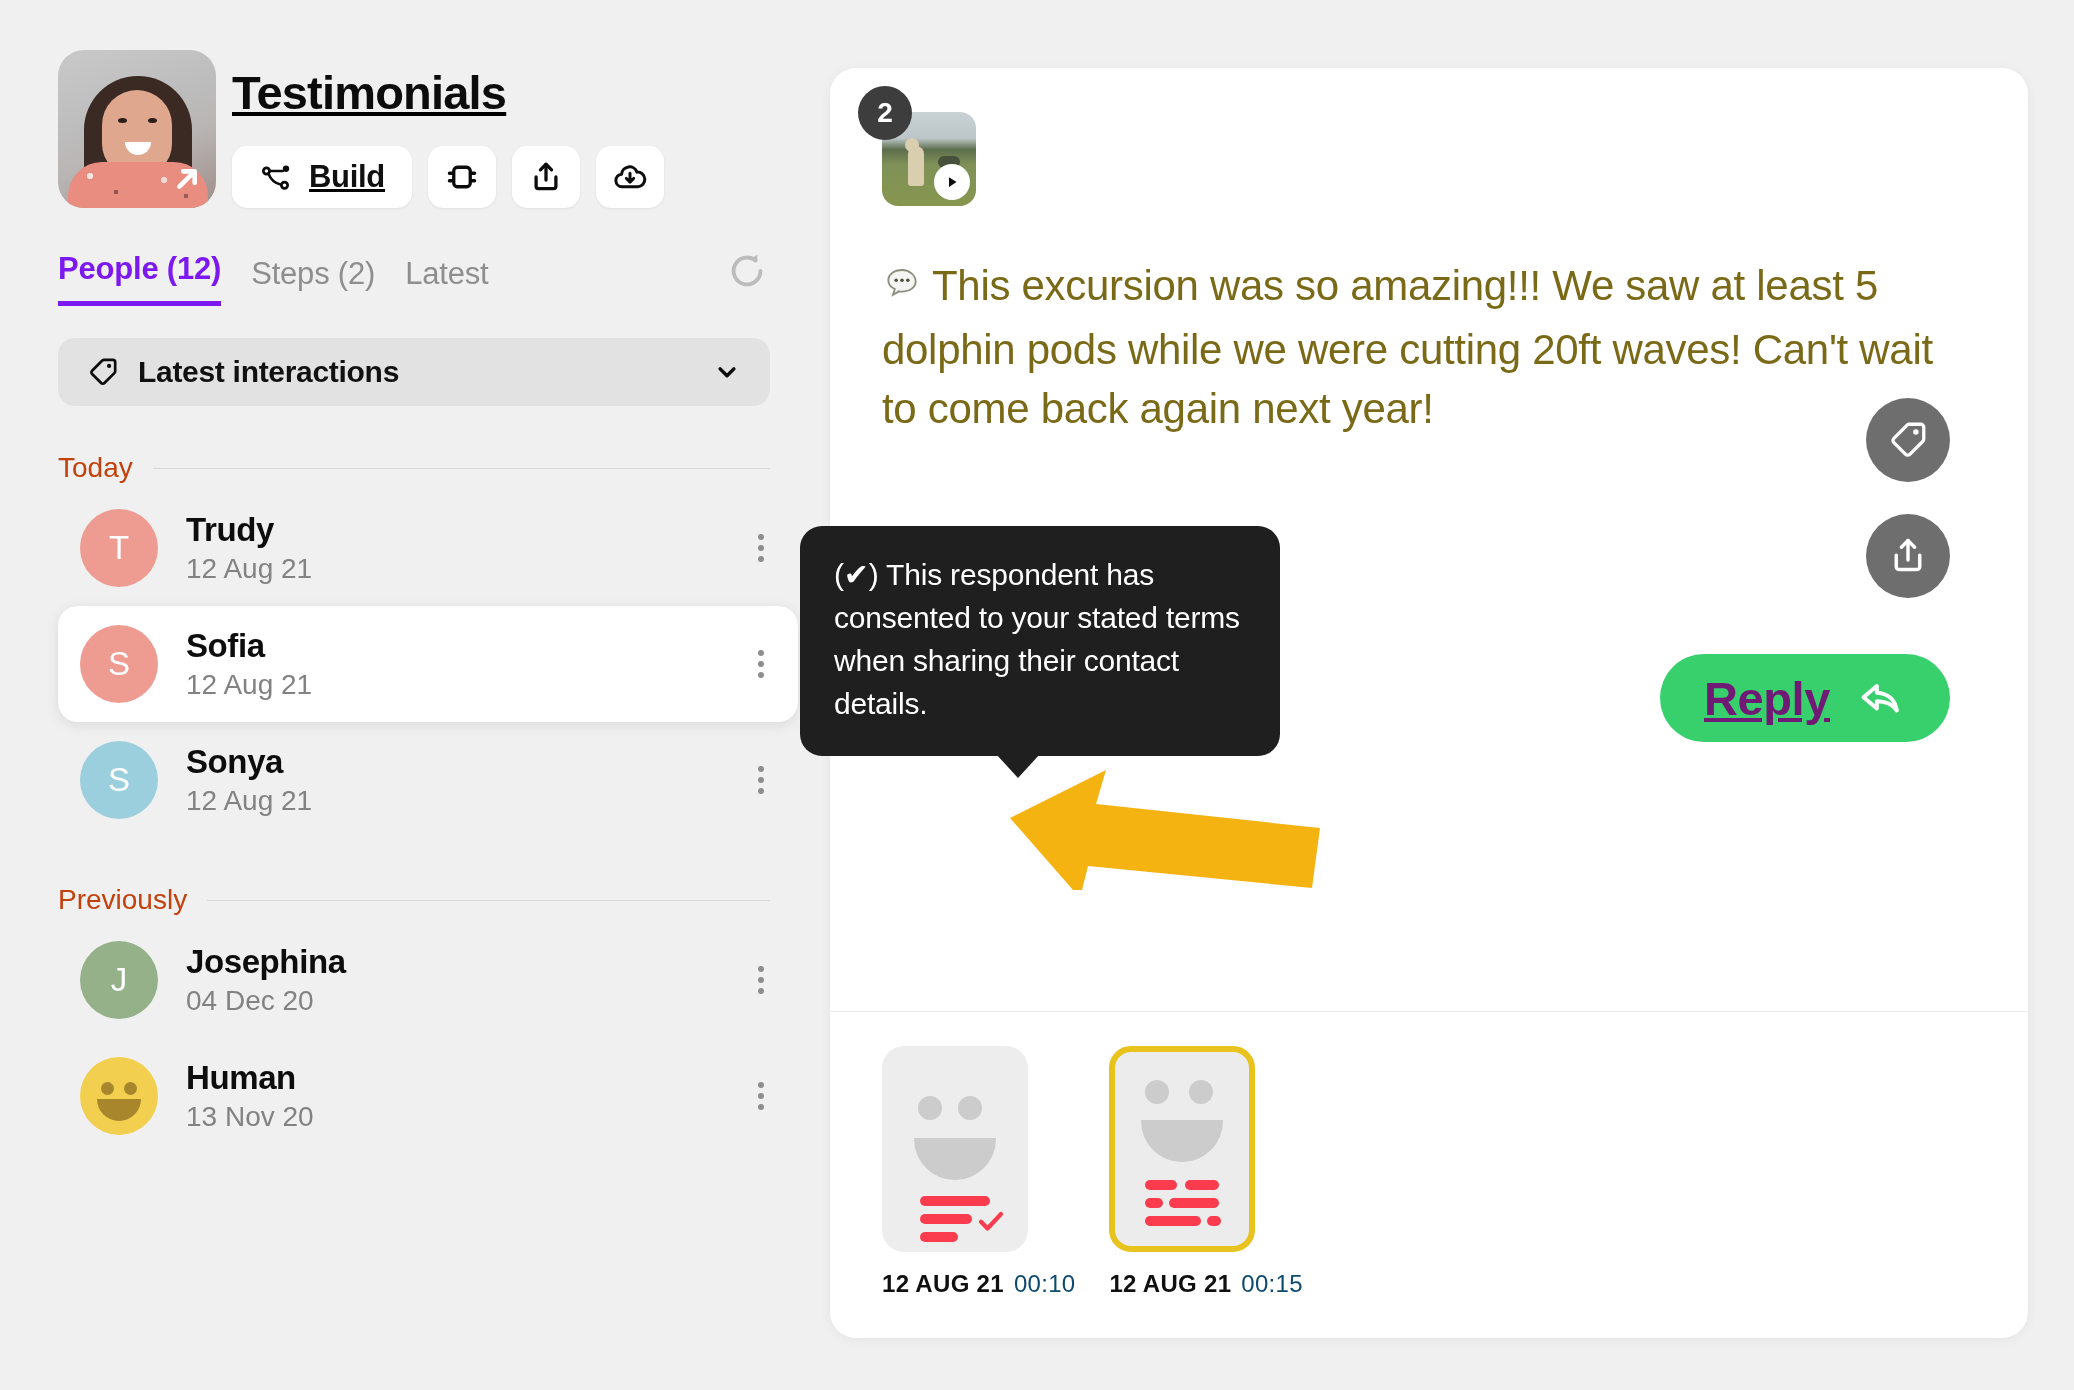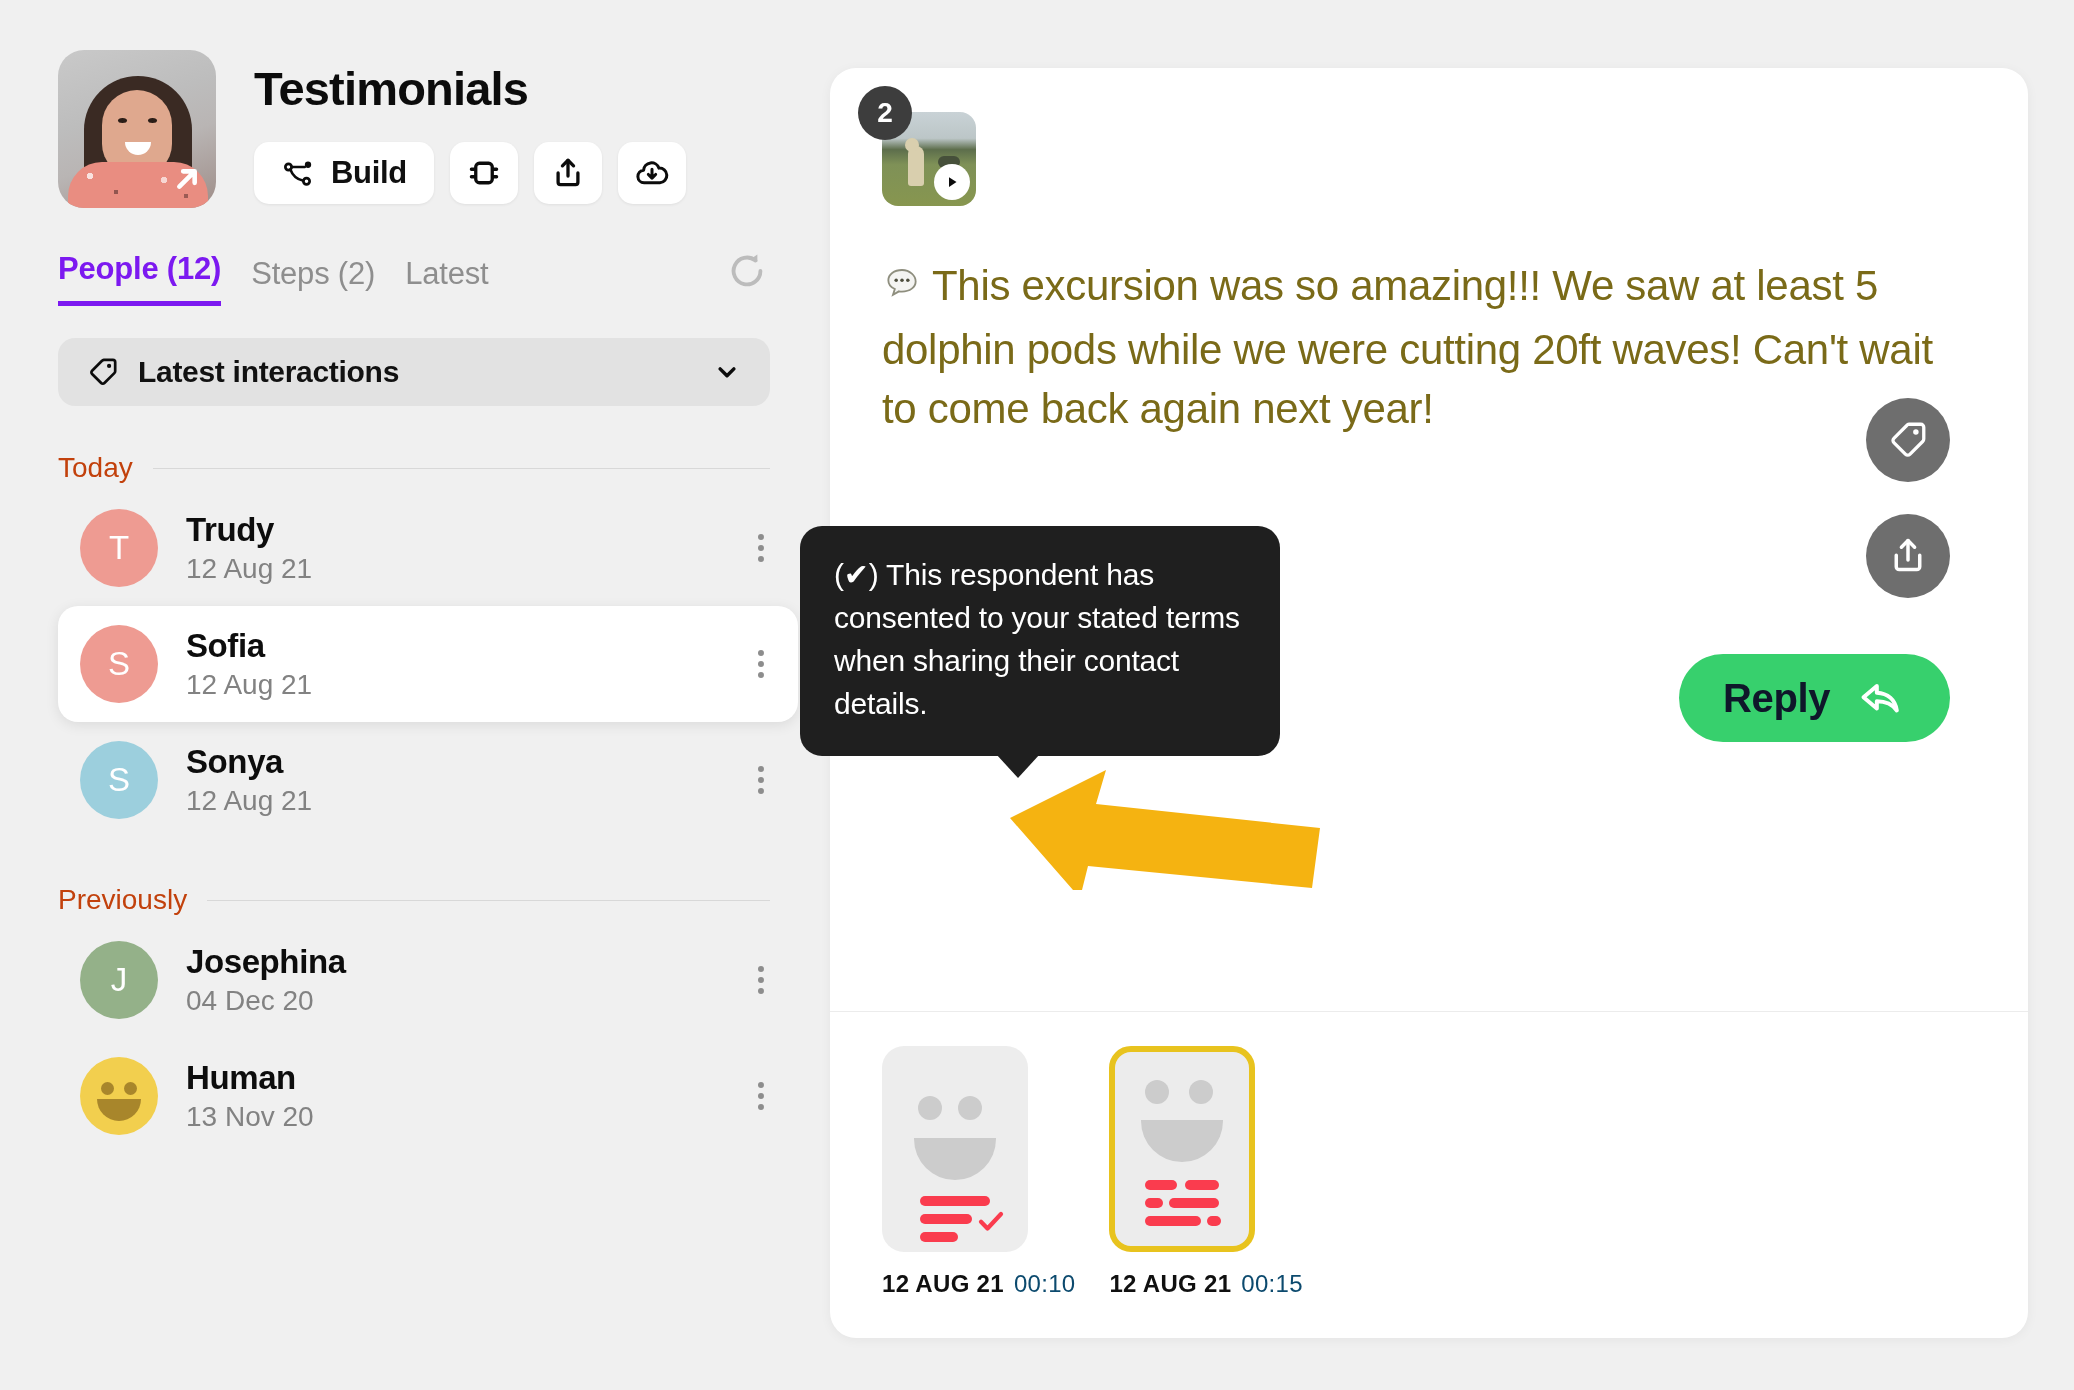--- a/index.html
+++ b/index.html
@@ -7,21 +7,21 @@
     width: 2074px; height: 1390px;
     background: #f0f0f0;
     font-family: "Liberation Sans", sans-serif;
     overflow: hidden;
   }
   .app { position: relative; width: 2074px; height: 1390px; display: flex; }
 
   
   .sidebar { width: 830px; flex: 0 0 830px; padding: 50px 0 0 58px; position: relative; }
 
-  .side-head { display: flex; align-items: center; gap: 38px; }
+  .side-head { display: flex; align-items: flex-end; gap: 16px; text-decoration: underline; }
   .avatar-box {
     width: 158px; height: 158px; border-radius: 26px;
     background: linear-gradient(160deg,#c9c9c9 0%,#bdbdbd 38%,#b9b5b4 60%,#9e8d88 100%);
     position: relative; overflow: hidden; flex: 0 0 158px;
   }
   .av-hair {
     position: absolute; left: 26px; top: 26px; width: 108px; height: 132px;
     border-radius: 54px 54px 40px 40px;
     background: #3a2a23;
   }
@@ -130,21 +130,21 @@
   .verified { width: 44px; height: 44px; border-radius: 50%; background: #5fce92;
               display: flex; align-items: center; justify-content: center; cursor:pointer;}
   .ident-date { font-size: 30px; color: #9a9a9a; font-weight: 600; margin-top: 10px; letter-spacing:.4px;}
   .ident-mail { font-size: 32px; color: #2cc464; font-weight: 600; margin-top: 18px; cursor:pointer;}
 
   .act-col { position: absolute; right: 78px; top: 330px; display:flex; flex-direction:column; align-items:flex-end; gap: 32px;}
   .round-btn { width: 84px; height: 84px; border-radius: 50%; background: #6e6e6e;
                display: flex; align-items: center; justify-content: center; cursor: pointer; }
   .reply-btn { margin-top: 24px; height: 88px; padding: 0 44px; border-radius: 44px; background: #37d06d;
                display: flex; align-items: center; gap: 26px; cursor: pointer; }
-  .reply-label { font-size: 40px; font-weight: 700; color: #0f172a; letter-spacing:-.4px;}
+  .reply-label { font-size: 47px; font-weight: 700; color: #701a75; letter-spacing:-.4px;text-decoration:underline;}
 
   .card-divider { height: 1px; background: #ececec; margin: 0; }
   .card-bottom { padding: 34px 52px 40px 52px; display: flex; gap: 34px; align-items: flex-start;}
   .step { display: flex; flex-direction: column; }
   .step-thumb { width: 146px; height: 206px; border-radius: 22px; background: #ededed; position: relative; cursor: pointer;}
   .step.active .step-thumb { border: 6px solid #e8c31e; background: #ececec; }
   .st-eye { position: absolute; width: 24px; height: 24px; border-radius: 50%; background: #cccccc; }
   .st-mouth { position: absolute; border-radius: 0 0 60px 60px; background: #cccccc; }
   .st-line { position: absolute; height: 10px; border-radius: 5px; background: #fa3c4e; }
   .step-cap { margin-top: 18px; font-size: 24px; display: flex; gap: 10px; align-items: baseline; white-space: nowrap;}

